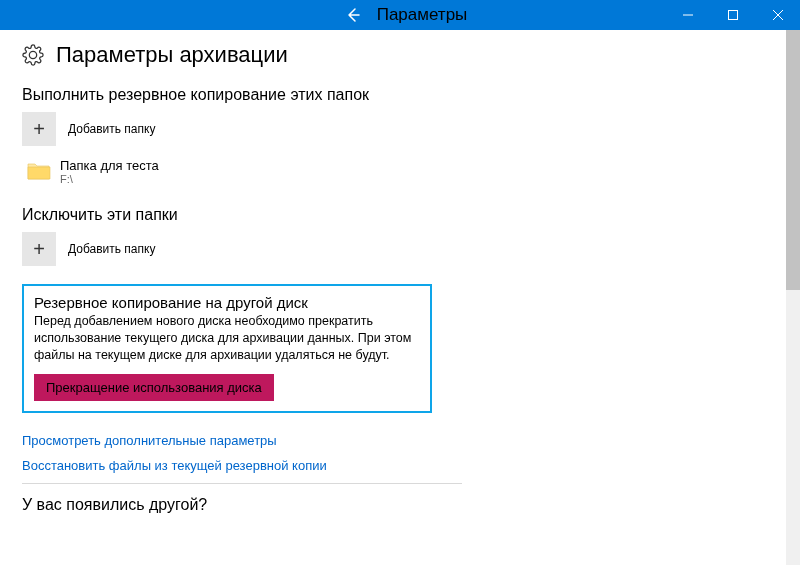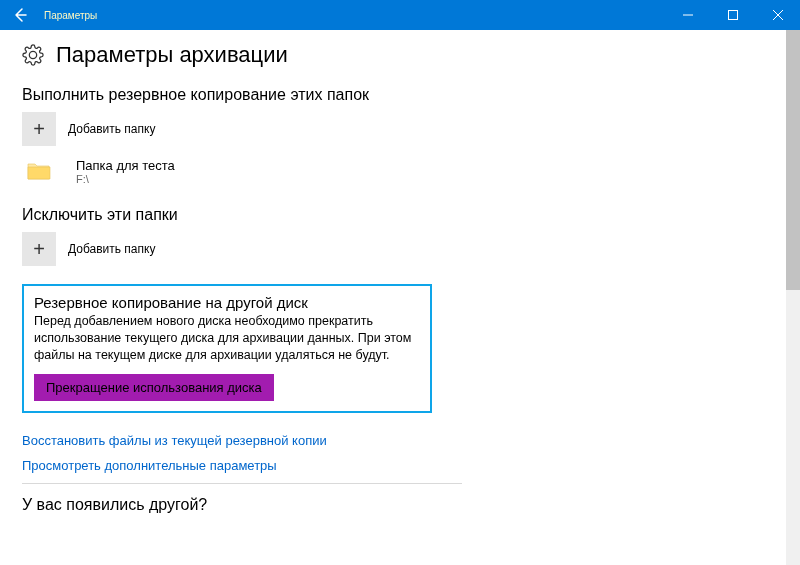--- a/index.html
+++ b/index.html
@@ -6,26 +6,27 @@
   html, body {
     margin: 0; padding: 0;
     width: 800px; height: 565px;
     font-family: "Segoe UI", Tahoma, sans-serif;
     background: #ffffff;
     color: #000000;
     overflow: hidden;
   }
   .titlebar {
     background: #0078d7;
-    color: #fef9c3;
+    color: #000000;
     height: 30px;
     display: flex;
     align-items: center;
-    font-size: 10px;
+    font-size: 17px;
     position: relative;
+    justify-content: center;
   }
   .back-btn {
     width: 40px; height: 30px;
     display: flex; align-items: center; justify-content: center;
     cursor: pointer;
   }
   .title-text { margin-left: 4px; }
   .win-ctrls {
     position: absolute; right: 0; top: 0;
     display: flex; height: 30px;
@@ -72,21 +73,21 @@
     cursor: pointer;
   }
   .square-btn {
     width: 34px; height: 34px;
     background: #e6e6e6;
     display: flex; align-items: center; justify-content: center;
     font-size: 20px; font-weight: 300; color: #333;
   }
   .add-label { font-size: 12px; }
   .folder-row {
-    display: flex; align-items: center; gap: 22px;
+    display: flex; align-items: center; gap: 6px;
     margin-left: 2px; margin-bottom: 20px;
     cursor: pointer;
   }
   .folder-icon {
     width: 30px; height: 30px;
     display: flex; align-items: center; justify-content: center;
   }
   .folder-text .f-name { font-size: 13px; }
   .folder-text .f-path { font-size: 11px; color: #666; }
   .section-gap { margin-bottom: 18px; }
@@ -97,21 +98,21 @@
     margin-bottom: 20px;
   }
   .hb-heading {
     font-size: 15px; font-weight: 400; margin-bottom: 2px;
   }
   .hb-desc {
     font-size: 12.5px; line-height: 1.35;
     margin-bottom: 10px;
   }
   .stop-btn {
-    background: #a21caf;
+    background: #be185d;
     border: none;
     font-size: 13px;
     padding: 6px 12px;
     cursor: pointer;
     font-family: inherit;
   }
   .link {
     color: #0066cc;
     font-size: 13px;
     cursor: pointer;
@@ -195,22 +196,22 @@
         <span class="add-label">Добавить папку</span>
       </div>
     </div>
 
     <div class="highlight-box">
       <div class="hb-heading">Резервное копирование на другой диск</div>
       <div class="hb-desc">Перед добавлением нового диска необходимо прекратить использование текущего диска для архивации данных. При этом файлы на текущем диске для архивации удаляться не будут.</div>
       <button class="stop-btn">Прекращение использования диска</button>
     </div>
 
+    <a class="link">Просмотреть дополнительные параметры</a>
     <a class="link">Восстановить файлы из текущей резервной копии</a>
-    <a class="link">Просмотреть дополнительные параметры</a>
 
     <hr class="divider">
 
     <div class="section-heading">У вас появились другой?</div>
 
   </div>
 
   <div class="scrollbar">
     <div class="scroll-thumb"></div>
   </div>

